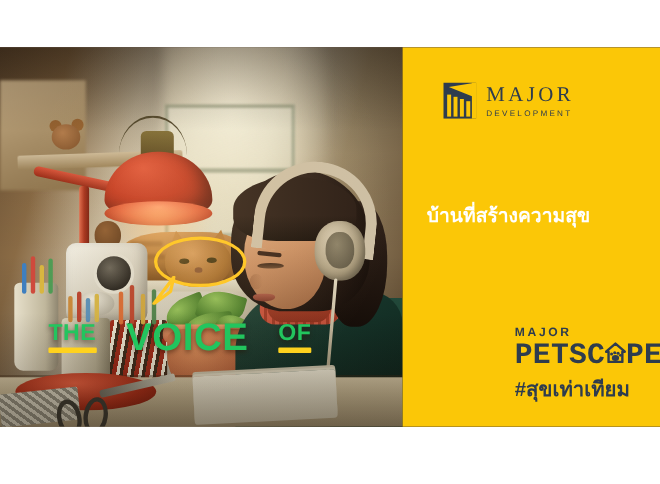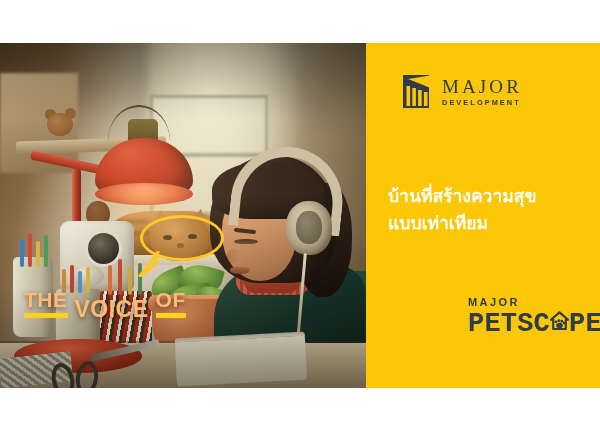--- a/index.html
+++ b/index.html
@@ -357,28 +357,29 @@
 
   
   #headline {
     position: absolute;
     left: 24px; top: 246px;
     display: flex; align-items: flex-end; gap: 7px;
     z-index: 6;
   }
   .hl-word {
     position: relative;
-    color: #fdba74;
+    color: #22c55e;
     font-weight: 900;
     letter-spacing: 0.5px;
     line-height: 1;
     text-shadow: 0 2px 5px rgba(40,16,0,0.55);
     font-family: "Liberation Sans", "DejaVu Sans", sans-serif;
-  }
-  .hl-big { font-size: 23px; }
+    margin-left: 20px;
+  }
+  .hl-big { font-size: 35px; }
   .hl-small { font-size: 21px; padding-bottom: 3px; }
   .hl-underline {
     display: block; height: 5px; background: #FFD21E;
     margin-top: 3px; border-radius: 1px;
   }
 
   
   #panel {
     position: absolute;
     left: 366px; top: 0;
@@ -391,21 +392,21 @@
     position: absolute; left: 37px; top: 32px;
     display: flex; align-items: center; gap: 9px;
   }
   .ml-mark { width: 30px; height: 33px; flex: none; }
   .ml-text { display: flex; flex-direction: column; line-height: 1; }
   .ml-major {
     font-size: 19px; font-weight: 400; letter-spacing: 3.1px;
     color: #2E3C4E; font-family: "Liberation Serif", serif;
   }
   .ml-dev {
-    font-size: 7.4px; font-weight: 700; letter-spacing: 2.05px;
+    font-size: 7.4px; font-weight: 400; letter-spacing: 2.05px;
     color: #2E3C4E; margin-top: 3px;
     font-family: "Liberation Sans", sans-serif;
   }
 
   
   #tagline {
     position: absolute; left: 22px; top: 140px;
     width: 206px;
     color: #FFFFFF;
     font-size: 17.5px;
@@ -567,34 +568,34 @@
           <rect x="26.0" y="0" width="4.0" height="33" fill="#FBC707"></rect>
         </svg>
         <div class="ml-text">
           <div class="ml-major">MAJOR</div>
           <div class="ml-dev">DEVELOPMENT</div>
         </div>
       </div>
 
       <div id="tagline">
         <div>บ้านที่สร้างความสุข</div>
-        <div>แบบเท่าเทียม</div>
       </div>
 
       <div id="petscape">
         <div class="ps-major">MAJOR</div>
         <div class="ps-main">
           <span>PETSC</span>
           <svg class="ps-house" viewBox="0 0 20 20">
             <path d="M10 1.4 L19 9.2 L16.6 9.2 L16.6 19 L3.4 19 L3.4 9.2 L1 9.2 Z" fill="none" stroke="#2E3C4E" stroke-width="2.3" stroke-linejoin="round"></path>
             <ellipse cx="10" cy="15.3" rx="3.5" ry="2.9" fill="#2E3C4E"></ellipse>
             <circle cx="6.3" cy="11.4" r="1.5" fill="#2E3C4E"></circle>
             <circle cx="9.3" cy="10.2" r="1.5" fill="#2E3C4E"></circle>
             <circle cx="12.5" cy="10.7" r="1.5" fill="#2E3C4E"></circle>
             <circle cx="14.7" cy="12.6" r="1.3" fill="#2E3C4E"></circle>
           </svg>
           <span>PE</span>
         </div>
+        <div class="ps-hash">#สุขเท่าเทียม</div>
       </div>
 
     </div>
   </div>
 </div>
 
 </body></html>

